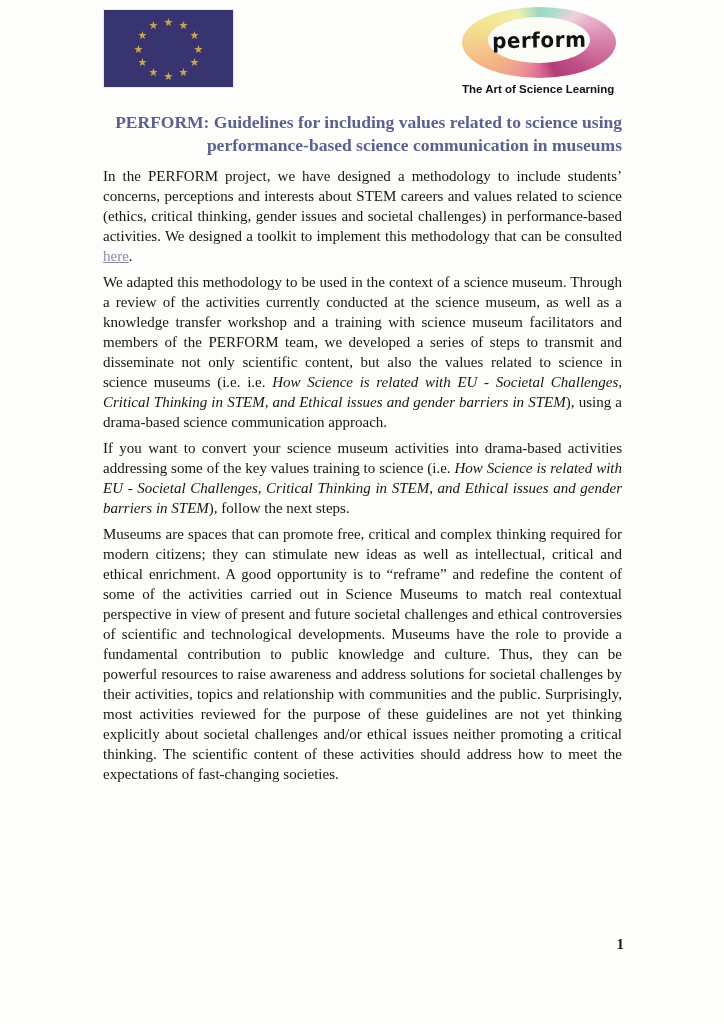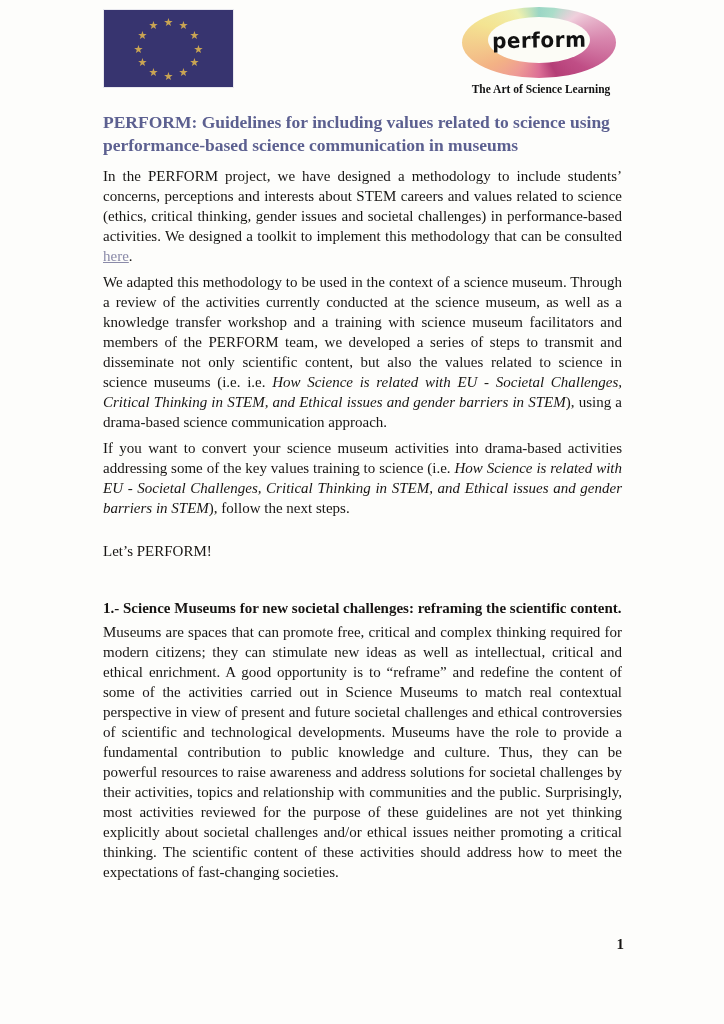--- a/index.html
+++ b/index.html
@@ -69,39 +69,39 @@
   .perform-word {
     font-family: "DejaVu Sans", sans-serif;
     font-weight: bold;
     font-size: 20px;
     letter-spacing: 0.5px;
     color: #121212;
     transform: scaleY(1.05) rotate(-1deg);
   }
   .perform-tagline {
     margin-top: 5px;
-    text-align: center;
-    font-family: Liberation Serif, serif;
+    text-align: left;
+    font-family: Liberation Sans, sans-serif;
     font-weight: bold;
     font-size: 11.5px;
     color: #121212;
     white-space: nowrap;
   }
 
   
   .content {
     position: absolute;
     left: 103px; top: 111px;
     width: 519px;
   }
   .doc-title {
     font-size: 17.5px;
     line-height: 23px;
     font-weight: bold;
-    text-align: left;
+    text-align: right;
     color: var(--title-color);
     margin: 0 0 9px 0;
   }
   .body-p {
     font-size: 15px;
     line-height: 20px;
     font-weight: normal;
     text-align: justify;
     margin: 0 0 6px 0;
   }
@@ -163,22 +163,20 @@
 
   <div class="content">
     <h1 class="doc-title">PERFORM: Guidelines for including values related to science using performance-based science communication in museums</h1>
 
     <p class="body-p"><span>In the PERFORM project, we have designed a methodology to include students’ concerns, perceptions and interests about STEM careers and values related to science (ethics, critical thinking, gender issues and societal challenges) in performance-based activities. We designed a toolkit to implement this methodology that can be consulted </span><a class="run-link">here</a><span>.</span></p>
 
     <p class="body-p"><span>We adapted this methodology to be used in the context of a science museum. Through a review of the activities currently conducted at the science museum, as well as a knowledge transfer workshop and a training with science museum facilitators and members of the PERFORM team, we developed a series of steps to transmit and disseminate not only scientific content, but also the values related to science in science museums (i.e. i.e. </span><span class="run-i">How Science is related with EU - Societal Challenges, Critical Thinking in STEM, and Ethical issues and gender barriers in STEM</span><span>), using a drama-based science communication approach.</span></p>
 
     <p class="body-p"><span>If you want to convert your science museum activities into drama-based activities addressing some of the key values training to science (i.e. </span><span class="run-i">How Science is related with EU - Societal Challenges, Critical Thinking in STEM, and Ethical issues and gender barriers in STEM</span><span>), follow the next steps.</span></p>
 
-    <p class="body-p lets-line">Let’s PERFORM!</p>
 
-    <h2 class="section-heading">1.- Science Museums for new societal challenges: reframing the scientific content.</h2>
 
     <p class="body-p"><span>Museums are spaces that can promote free, critical and complex thinking required for modern citizens; they can stimulate new ideas as well as intellectual, critical and ethical enrichment. A good opportunity is to “reframe” and redefine the content of some of the activities carried out in Science Museums to match real contextual perspective in view of present and future societal challenges and ethical controversies of scientific and technological developments. Museums have the role to provide a fundamental contribution to public knowledge and culture. Thus, they can be powerful resources to raise awareness and address solutions for societal challenges by their activities, topics and relationship with communities and the public. Surprisingly, most activities reviewed for the purpose of these guidelines are not yet thinking explicitly about societal challenges and/or ethical issues neither promoting a critical thinking. The scientific content of these activities should address how to meet the expectations of fast-changing societies.</span></p>
 
   </div>
 
   <div class="page-number">1</div>
 </div>
 
 </body></html>

